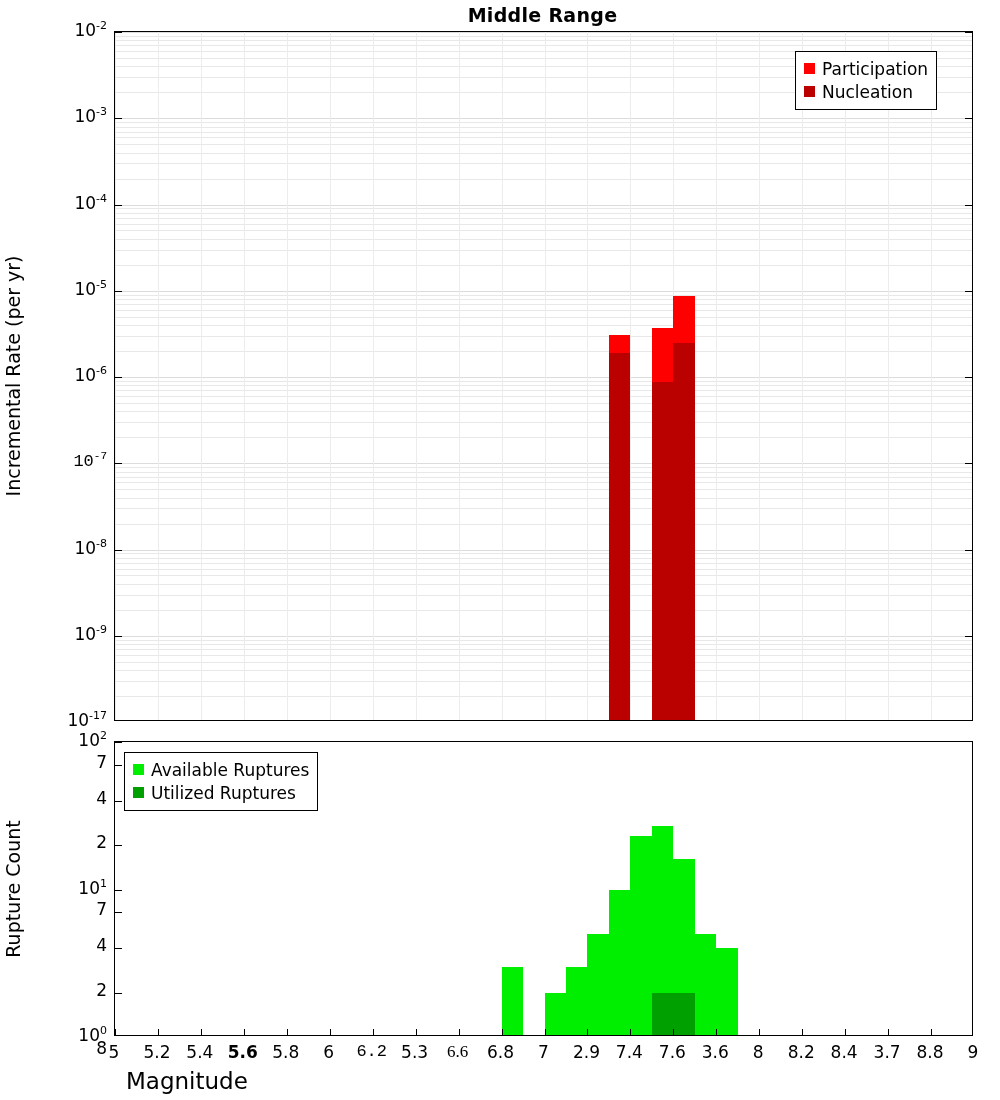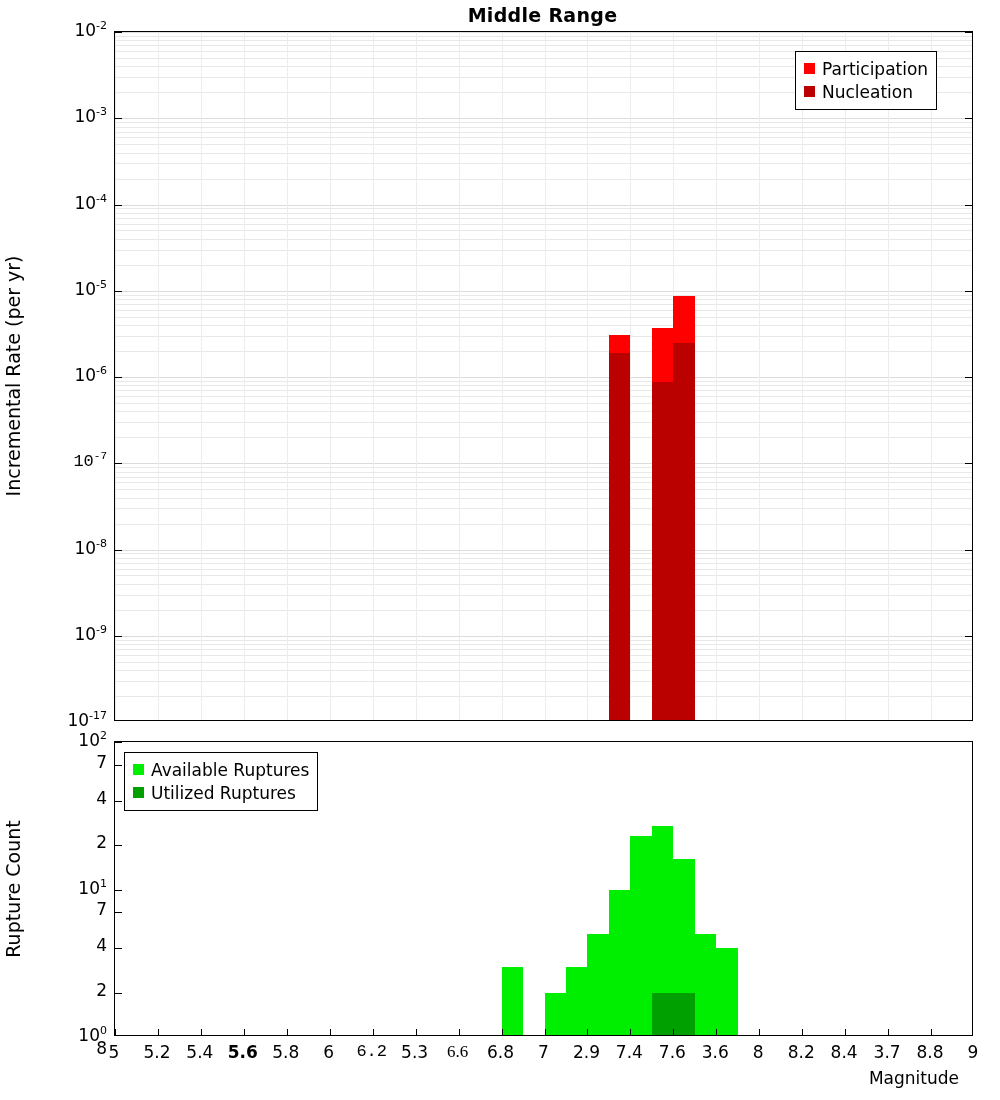--- a/index.html
+++ b/index.html
@@ -32,25 +32,25 @@
     letter-spacing: 0.3px;
   }
   .ylabel {
     position: absolute;
     transform-origin: 0 0;
     font-size: 19px;
     white-space: nowrap;
   }
   .xlabel {
     position: absolute;
-    left: 94px;
+    left: 126px;
     top: 1068px;
     width: 865px;
-    text-align: right;
-    font-size: 17px;
+    text-align: left;
+    font-size: 23px;
   }
 
   
   .panel {
     position: absolute;
     box-sizing: border-box;
     border: 1px solid #000;
     background: #ffffff;
     overflow: hidden;
   }

